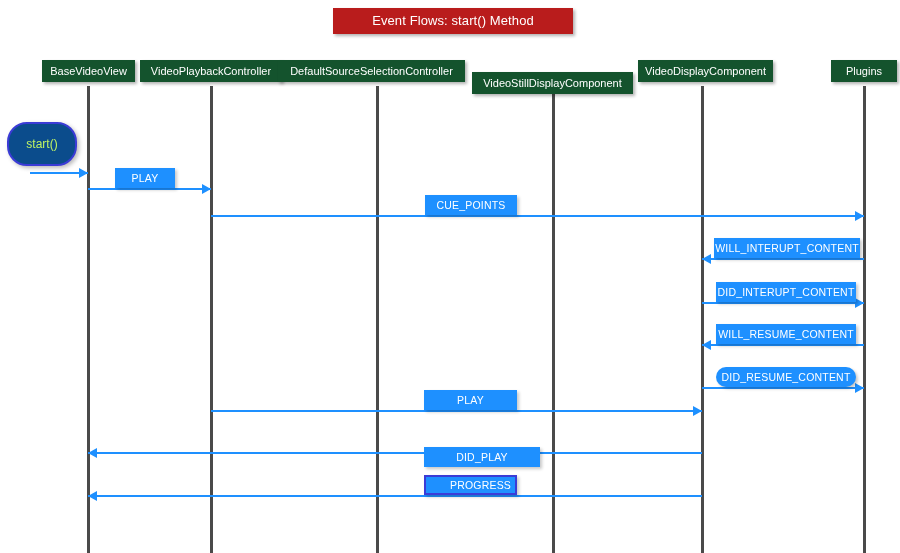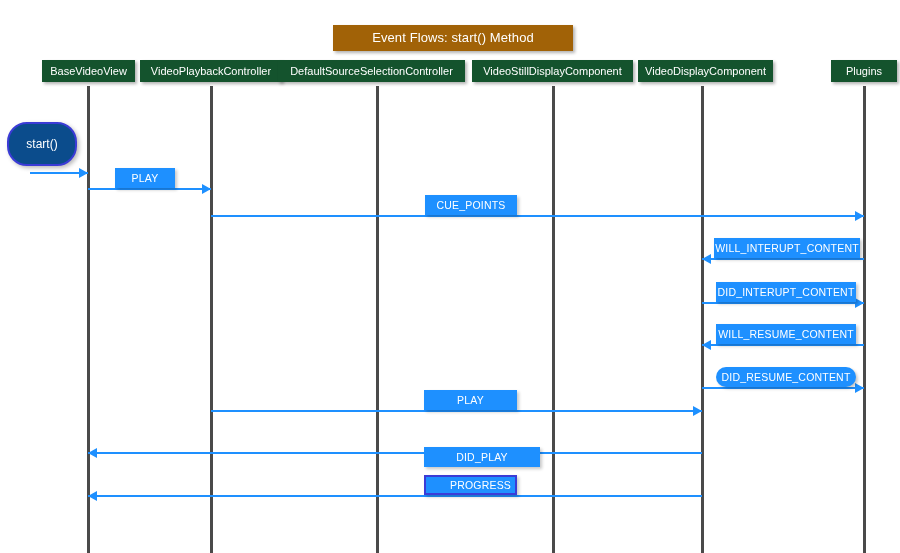--- a/index.html
+++ b/index.html
@@ -20,30 +20,29 @@
   #canvas {
     position: relative;
     width: 900px;
     height: 553px;
     background: #ffffff;
   }
 
   
   .diagram-title {
     position: absolute;
-    background: #a16207;
+    background: #b91c1c;
     color: #ffffff;
     font-size: 13px;
     line-height: 26px;
     height: 26px;
     text-align: center;
     white-space: nowrap;
     box-shadow: 2px 2px 3px rgba(0,0,0,0.30);
     letter-spacing: 0.1px;
-    margin-top: 17px;
   }
 
   
   .lifeline-head {
     position: absolute;
     background: #14532d;
     color: #ffffff;
     font-size: 11px;
     line-height: 22px;
     height: 22px;
@@ -59,21 +58,21 @@
     width: 3px;
     background: #4a4a4a;
   }
 
   
   .start-node {
     position: absolute;
     background: #0b4c8c;
     border: 2px solid #3b3bd6;
     border-radius: 20px;
-    color: #ffffff;
+    color: #bef264;
     font-size: 12px;
     text-align: center;
     white-space: nowrap;
     box-shadow: 2px 2px 4px rgba(0,0,0,0.28);
     display: flex;
     align-items: center;
     justify-content: center;
   }
 
   
@@ -125,21 +124,21 @@
       <div class="lifeline-line" style="left: 376px; top: 86px; height: 467px;"></div>
       <div class="lifeline-line" style="left: 552px; top: 86px; height: 467px;"></div>
       <div class="lifeline-line" style="left: 701px; top: 86px; height: 467px;"></div>
       <div class="lifeline-line" style="left: 863px; top: 86px; height: 467px;"></div>
     </div>
 
   <div id="lifeline-heads">
       <div class="lifeline-head" style="left: 42px; top: 60px; width: 93px;">BaseVideoView</div>
       <div class="lifeline-head" style="left: 140px; top: 60px; width: 142px;">VideoPlaybackController</div>
       <div class="lifeline-head" style="left: 278px; top: 60px; width: 187px;">DefaultSourceSelectionController</div>
-      <div class="lifeline-head" style="left: 472px; top: 60px; width: 161px;">VideoStillDisplayComponent</div>
+      <div class="lifeline-head" style="left: 472px; top: 72px; width: 161px;">VideoStillDisplayComponent</div>
       <div class="lifeline-head" style="left: 638px; top: 60px; width: 135px;">VideoDisplayComponent</div>
       <div class="lifeline-head" style="left: 831px; top: 60px; width: 66px;">Plugins</div>
     </div>
 
   <div class="start-node" id="start-node" style="left: 7px; top: 122px; width: 66px; height: 40px;">start()</div>
 
   <div id="messages">
       <div class="msg-line" style="left: 30px; top: 172px; width: 58px;"></div>
       <div class="msg-head right" style="top: 168px; left: 79px;"></div>
       <div class="msg-line" style="left: 88px; top: 188px; width: 123px;"></div>

